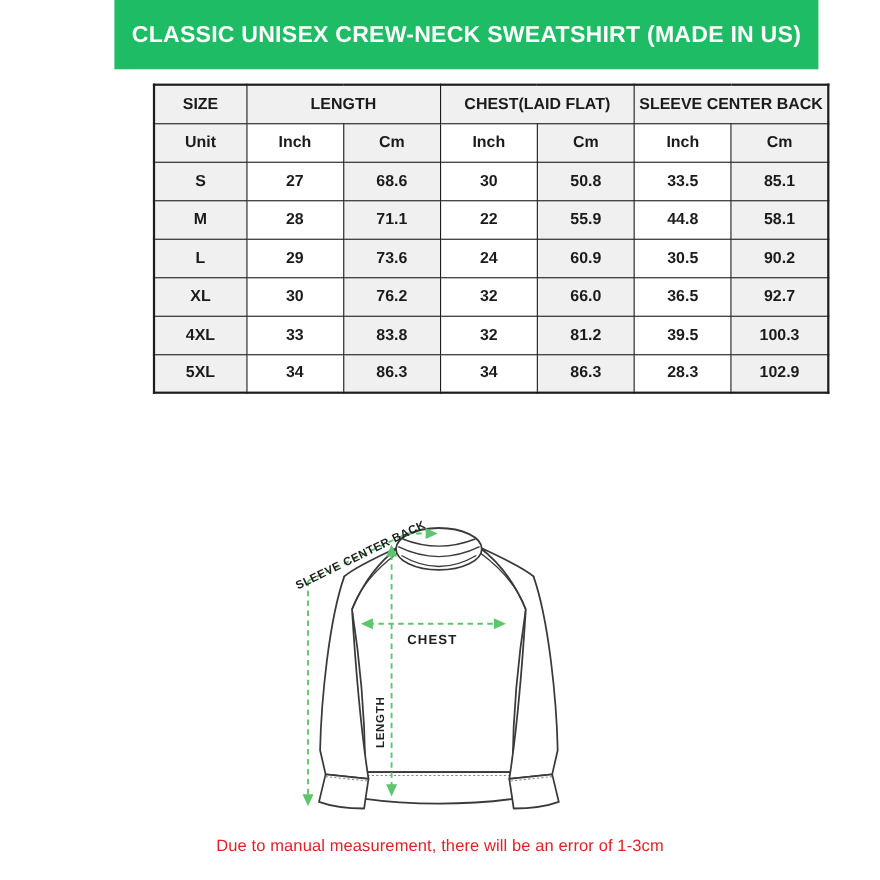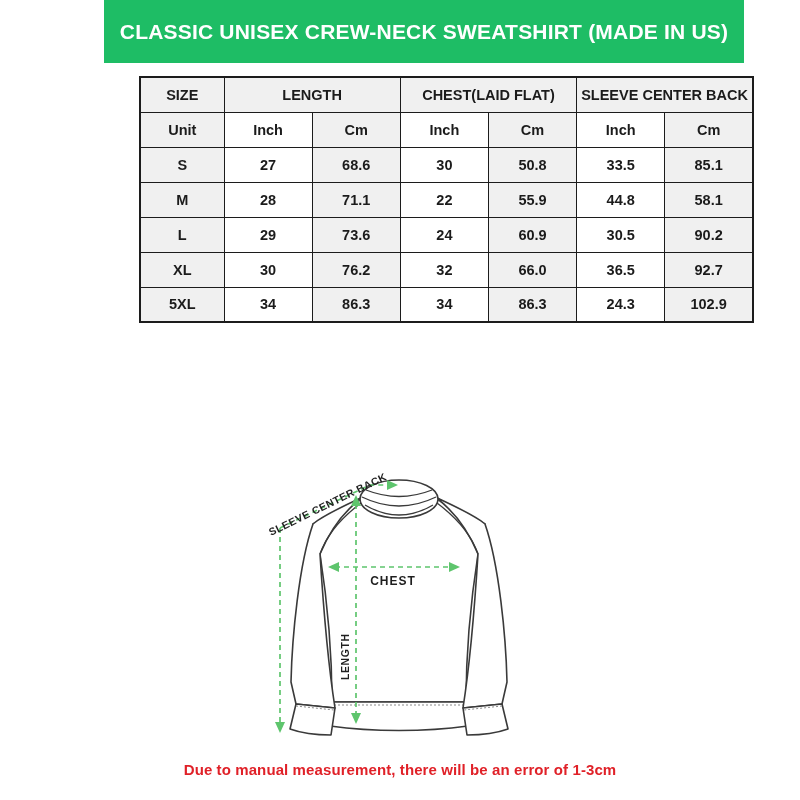--- a/index.html
+++ b/index.html
@@ -43,21 +43,21 @@
   .seam{fill:none;stroke:#3a3a3a;stroke-width:1.3;}
   .dotseam{fill:none;stroke:#8a8a8a;stroke-width:1;stroke-dasharray:2 2;}
   .measure{fill:none;stroke:var(--arrow);stroke-width:1.7;stroke-dasharray:5 4;}
   .ahead{fill:var(--arrow);stroke:none;}
   .diag-label{
     fill:#1f1f1f;font-family:"Liberation Sans",sans-serif;
     font-weight:bold;
   }
   .footer{
     position:absolute;left:0;top:761px;width:800px;
-    text-align:center;font-weight:bold;font-size:15px;
+    text-align:center;font-weight:normal;font-size:15px;
     color:var(--footer-red);letter-spacing:.1px;
   }
 </style>
 </head>
 <body>
 
 <div class="banner">
   <span>CLASSIC UNISEX CREW-NECK SWEATSHIRT (MADE IN US)</span>
 </div>
 
@@ -120,26 +120,35 @@
         <tr>
           <td class="shade">XL</td>
           <td class="plain">30</td>
           <td class="shade">76.2</td>
           <td class="plain">32</td>
           <td class="shade">66.0</td>
           <td class="plain">36.5</td>
           <td class="shade">92.7</td>
         </tr>
         <tr>
+          <td class="shade">4XL</td>
+          <td class="plain">33</td>
+          <td class="shade">83.8</td>
+          <td class="plain">32</td>
+          <td class="shade">81.2</td>
+          <td class="plain">39.5</td>
+          <td class="shade">100.3</td>
+        </tr>
+        <tr>
           <td class="shade">5XL</td>
           <td class="plain">34</td>
           <td class="shade">86.3</td>
           <td class="plain">34</td>
           <td class="shade">86.3</td>
-          <td class="plain">24.3</td>
+          <td class="plain">28.3</td>
           <td class="shade">102.9</td>
         </tr>
       </tbody>
   </table>
 </div>
 
 <div class="diagram">
   <svg width="340" height="310" viewBox="0 0 340 310">
 
     <path class="garment" d="M128,45 C145,37 183,37 200,45 L250,72 L243,102 C234,160 231,210 231,250 L97,250 C97,210 94,160 85,102 L78,72 Z"></path>

